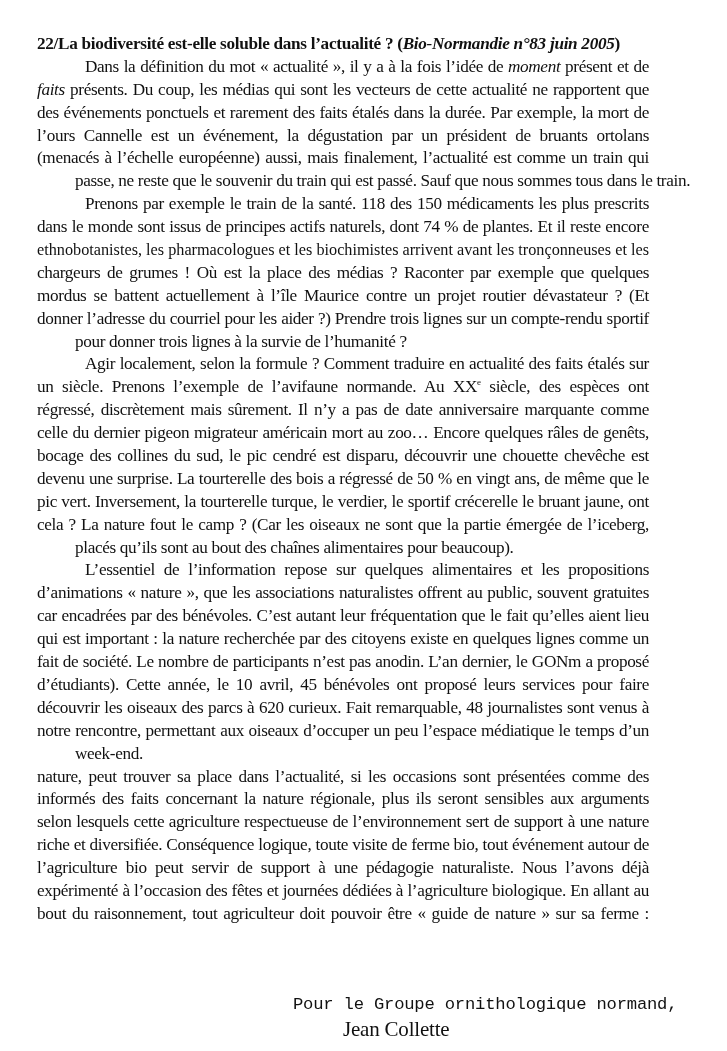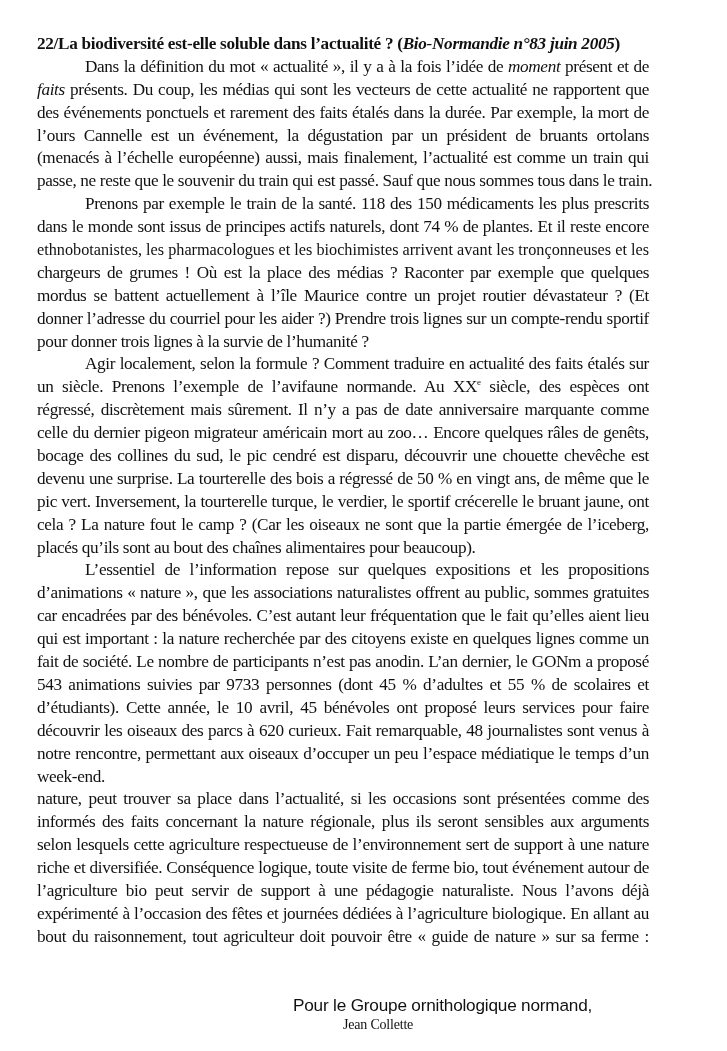--- a/index.html
+++ b/index.html
@@ -8,27 +8,27 @@
     position:absolute; left:37px; top:33px; width:612px;
     font-family:"Liberation Serif", serif; color:#111111;
     font-size:17.2px; line-height:22.9px;
   }
   .line {
     display:block; white-space:nowrap; height:22.9px;
     text-align:justify; text-align-last:justify;
     letter-spacing:-0.35px; word-spacing:0px;
     transform-origin:left center;
   }
-  .line.last { text-align-last:left; }
+  .line.last { text-align-last:left;margin-left:38px; }
   .indent { padding-left:48px; }
   .title { font-weight:bold; text-align-last:left; letter-spacing:-0.3px; }
   .title i { font-weight:bold; }
   sup { font-size:9px; line-height:0; vertical-align:7px; }
-  .sig1 { position:absolute; left:293px; top:995px; font-family:Liberation Sans, sans-serif; font-size:17.2px; color:#111; letter-spacing:-0.2px; }
-  .sig2 { position:absolute; left:343px; top:1017px; font-family:"Liberation Serif", serif; font-size:14px; color:#111; letter-spacing:-0.2px; }
+  .sig1 { position:absolute; left:293px; top:995px; font-family:Liberation Mono, monospace; font-size:17.2px; color:#111; letter-spacing:-0.2px; }
+  .sig2 { position:absolute; left:343px; top:1017px; font-family:"Liberation Serif", serif; font-size:21px; color:#111; letter-spacing:-0.2px; }
 </style>
 </head>
 <body>
 
 <div class="page">
   <div class="line title"><span>22/</span><span>La biodiversité est-elle soluble dans l’actualité ? (</span><i>Bio-Normandie n°83 juin 2005</i><span>)</span></div>
   <div id="body">
       <div>
         <div class="line indent">Dans la définition du mot « actualité », il y a à la fois l’idée de <i>moment</i> présent et de</div>
         <div class="line"><i>faits</i> présents. Du coup, les médias qui sont les vecteurs de cette actualité ne rapportent que</div>
@@ -51,26 +51,25 @@
         <div class="line">un siècle. Prenons l’exemple de l’avifaune normande. Au XX<sup>e</sup> siècle, des espèces ont</div>
         <div class="line">régressé, discrètement mais sûrement. Il n’y a pas de date anniversaire marquante comme</div>
         <div class="line">celle du dernier pigeon migrateur américain mort au zoo… Encore quelques râles de genêts,</div>
         <div class="line">bocage des collines du sud, le pic cendré est disparu, découvrir une chouette chevêche est</div>
         <div class="line">devenu une surprise. La tourterelle des bois a régressé de 50 % en vingt ans, de même que le</div>
         <div class="line">pic vert. Inversement, la tourterelle turque, le verdier, le sportif crécerelle le bruant jaune,  ont</div>
         <div class="line">cela ? La nature fout le camp ? (Car les oiseaux ne sont que la partie émergée de l’iceberg,</div>
         <div class="line last">placés qu’ils sont au bout des chaînes alimentaires pour beaucoup).</div>
       </div>
       <div>
-        <div class="line indent">L’essentiel de l’information repose sur quelques expositions et les propositions</div>
-        <div class="line">d’animations « nature », que les associations naturalistes offrent au public, sommes gratuites</div>
+        <div class="line indent">L’essentiel de l’information repose sur quelques alimentaires et les propositions</div>
+        <div class="line">d’animations « nature », que les associations naturalistes offrent au public, souvent gratuites</div>
         <div class="line">car encadrées par des bénévoles. C’est autant leur fréquentation que le fait qu’elles aient lieu</div>
         <div class="line">qui est important : la nature recherchée par des citoyens existe en quelques lignes comme un</div>
         <div class="line">fait de société. Le nombre de participants n’est pas anodin. L’an dernier, le GONm a proposé</div>
-        <div class="line">543 animations suivies par 9733 personnes (dont 45 % d’adultes et 55 % de scolaires et</div>
         <div class="line">d’étudiants). Cette année, le 10 avril, 45 bénévoles ont proposé leurs services pour faire</div>
         <div class="line">découvrir les oiseaux des parcs à  620 curieux. Fait remarquable, 48 journalistes sont venus à</div>
         <div class="line">notre rencontre, permettant aux oiseaux d’occuper un peu l’espace médiatique le temps d’un</div>
         <div class="line last">week-end.</div>
       </div>
       <div>
         <div class="line">nature, peut trouver sa place dans l’actualité, si les occasions sont présentées comme des</div>
         <div class="line">informés des faits concernant la nature régionale, plus ils seront sensibles aux arguments</div>
         <div class="line">selon lesquels cette agriculture respectueuse de l’environnement sert de support à une nature</div>
         <div class="line">riche et diversifiée.  Conséquence logique, toute visite de ferme bio, tout événement autour de</div>

